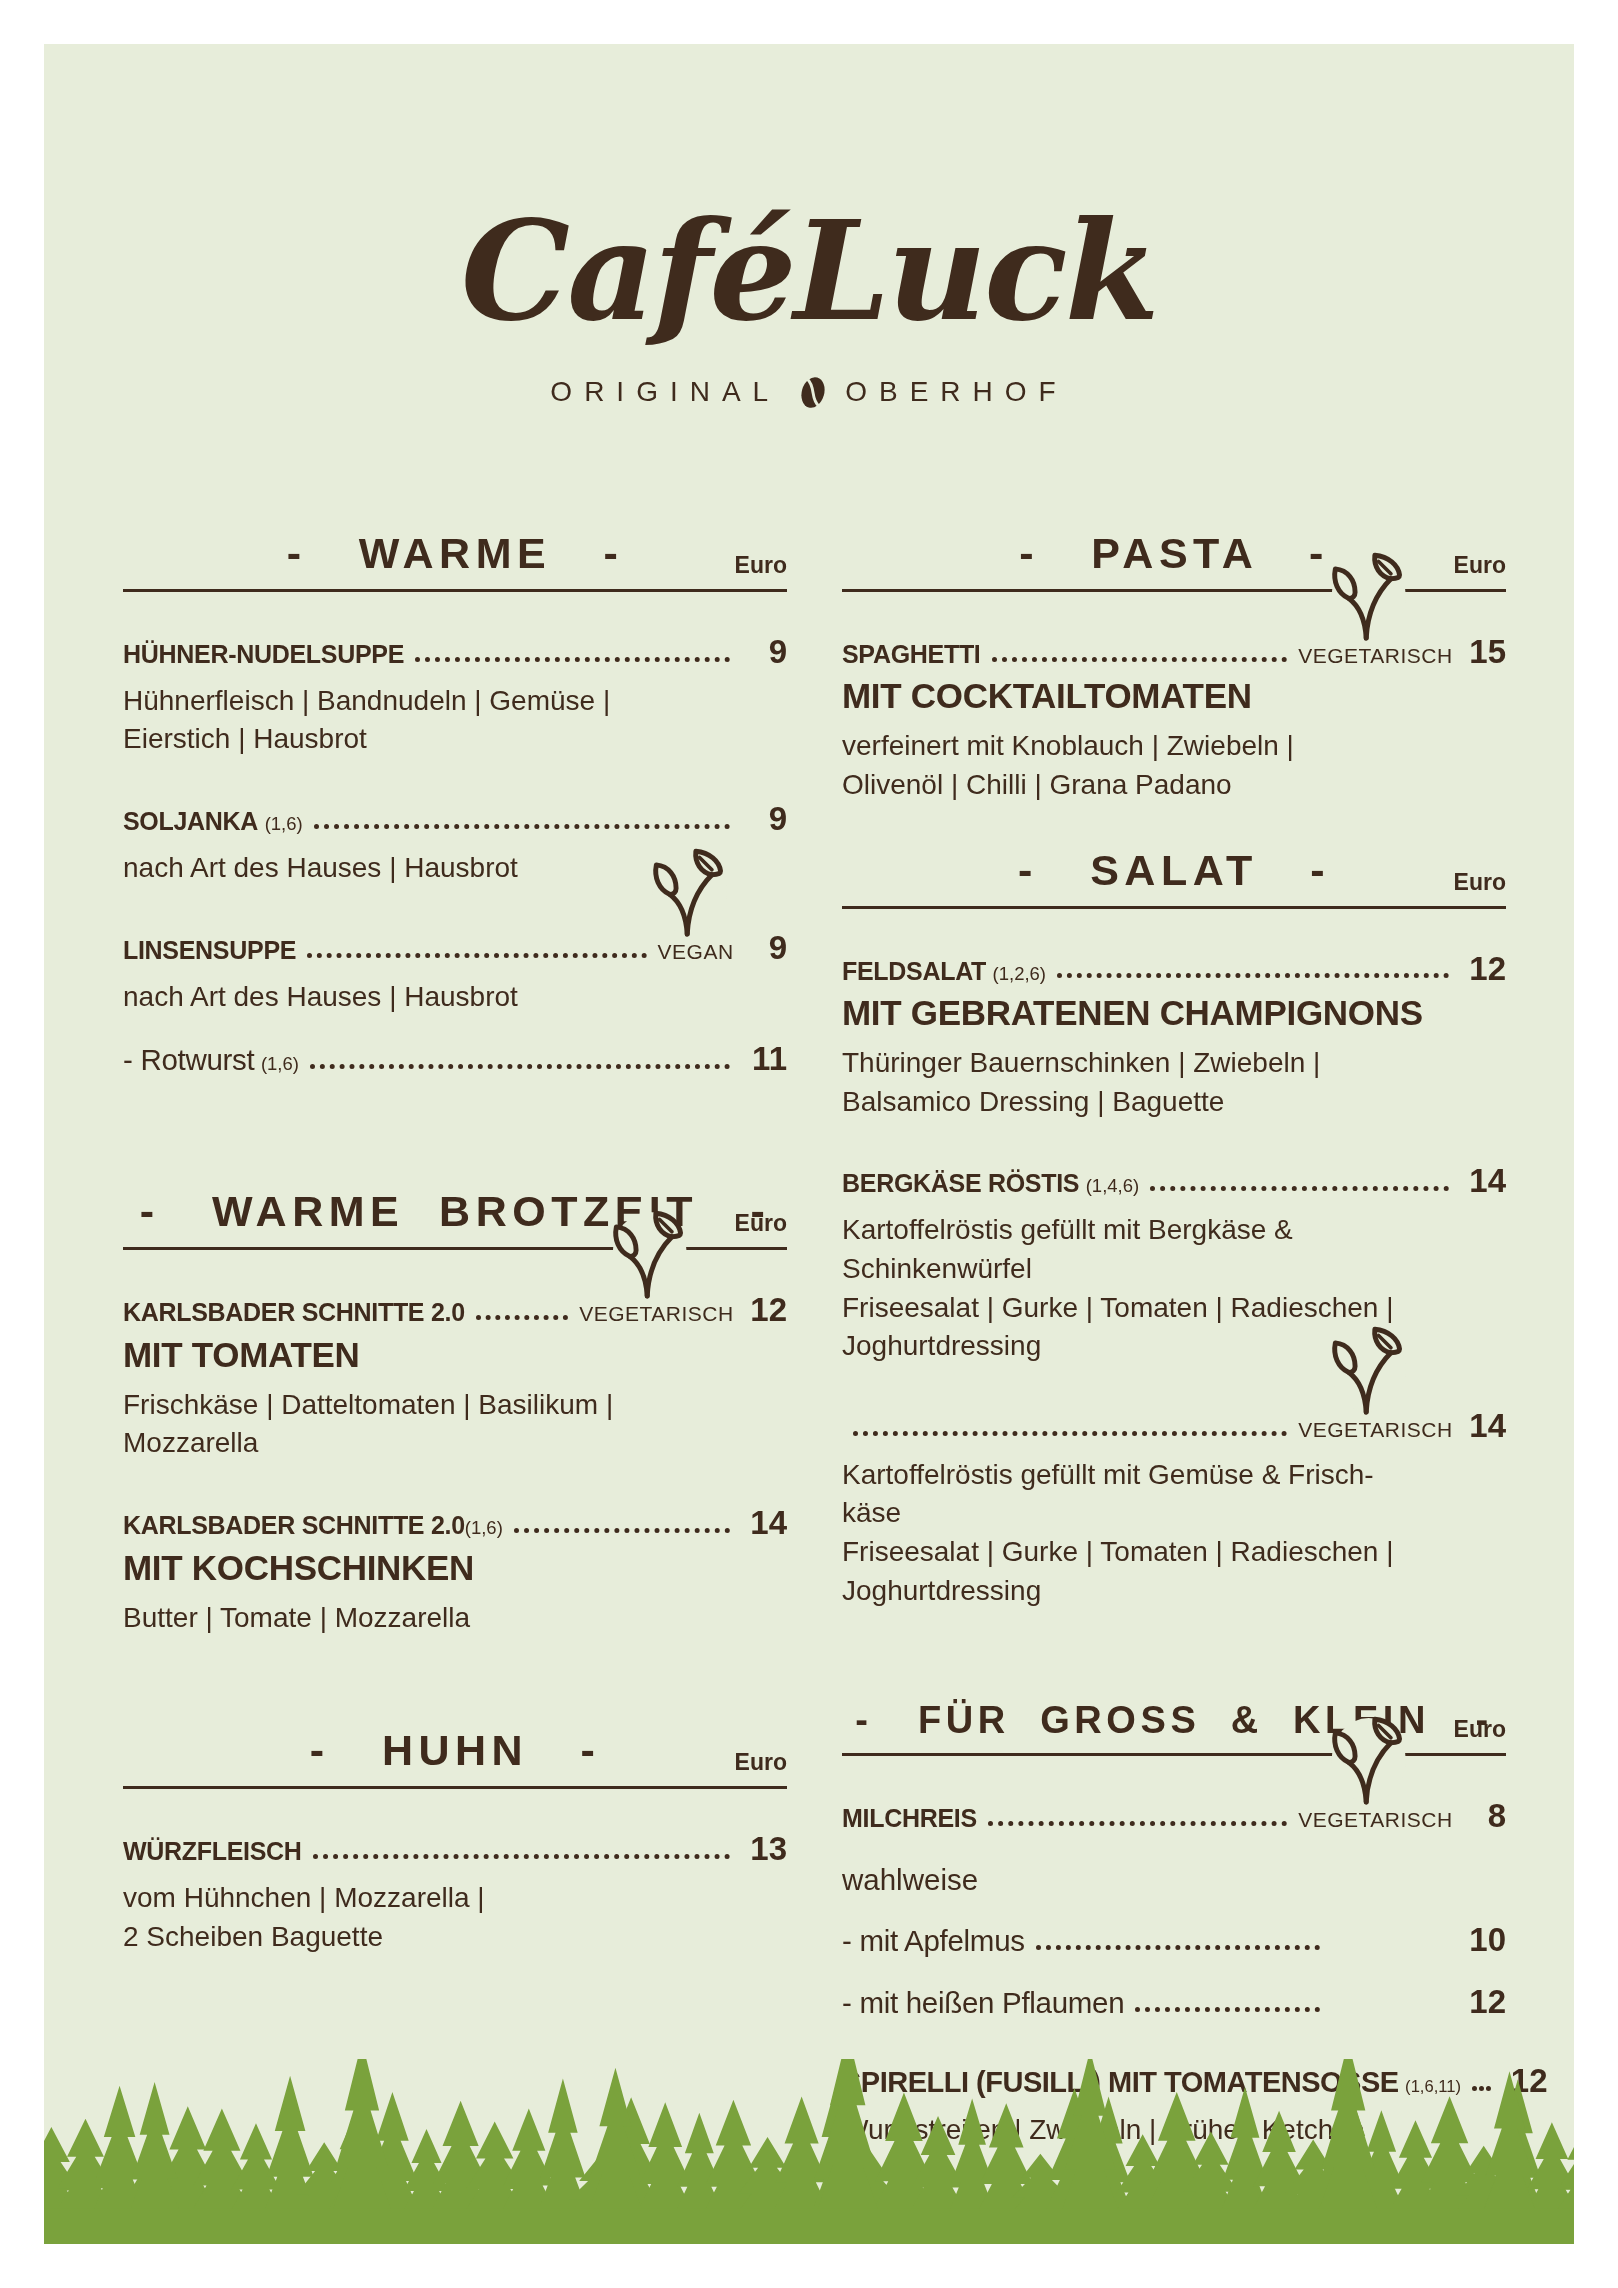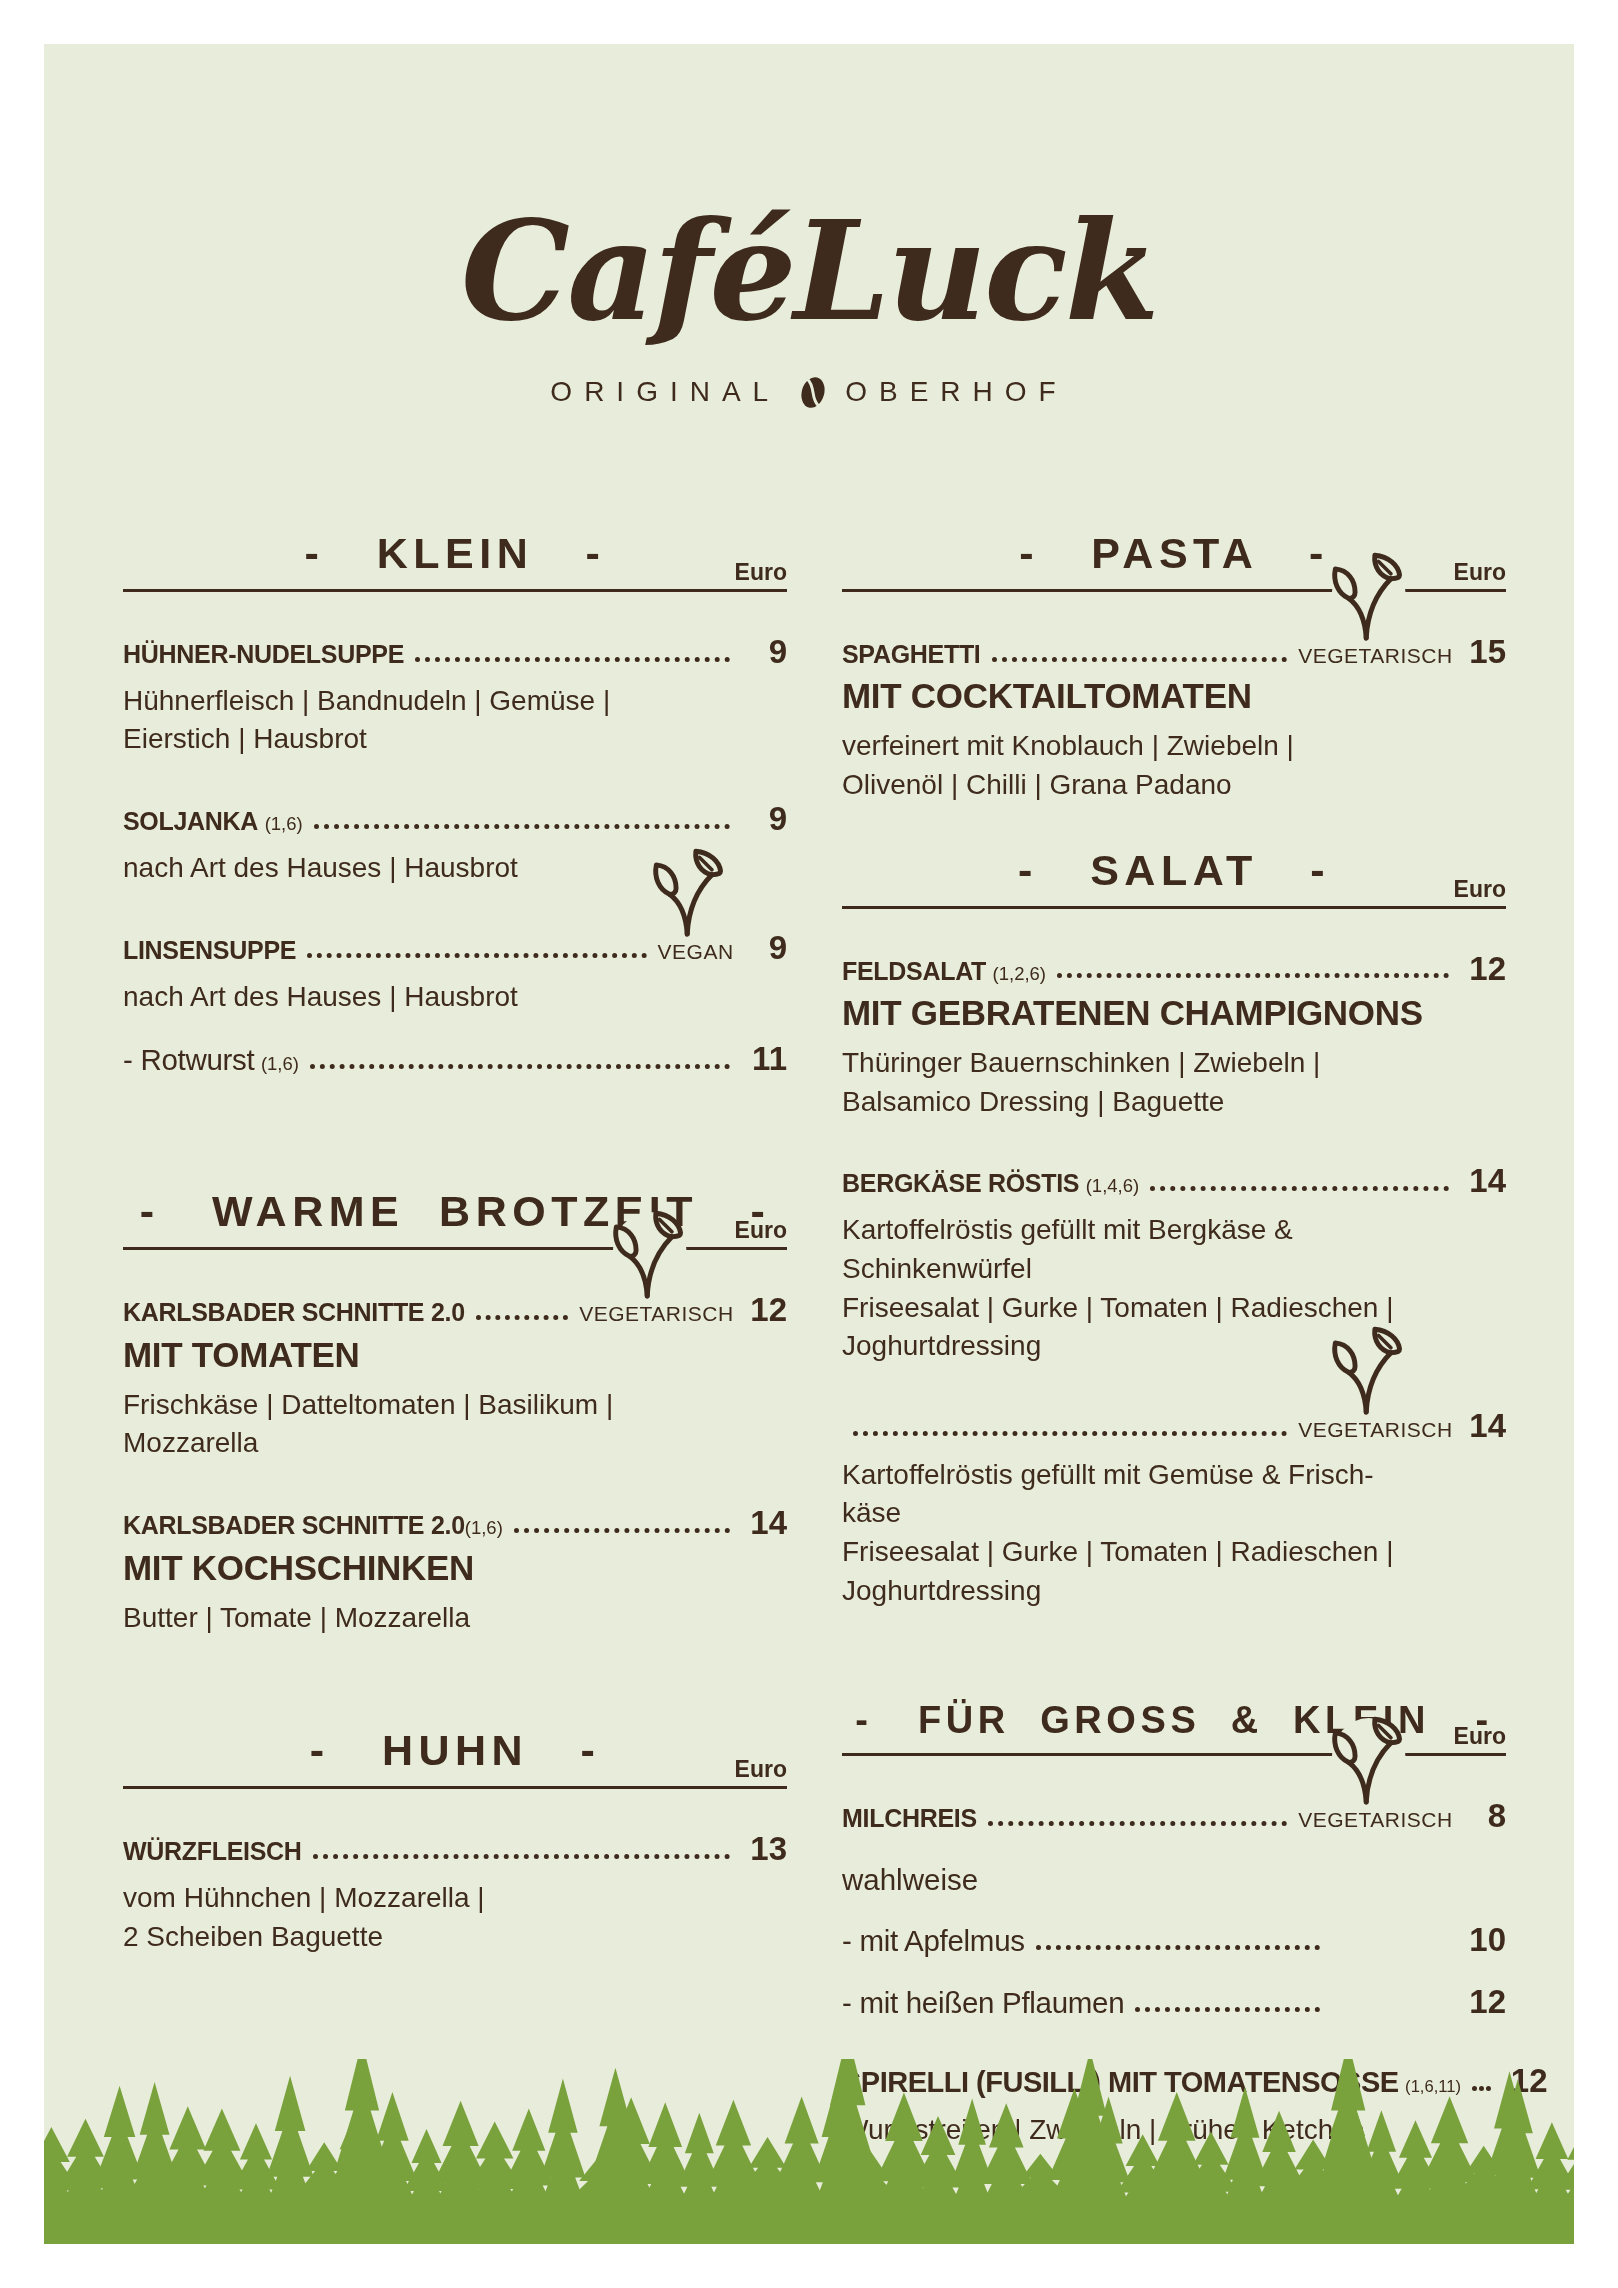--- a/index.html
+++ b/index.html
@@ -22,21 +22,21 @@
   .bean{width:28px;height:37px;}
 
   
   .columns{display:flex;gap:55px;padding:0 68px 0 79px;margin-top:118px;}
   .col{width:664px;flex:0 0 664px;}
 
   
   .sec-head{position:relative;border-bottom:3.7px solid var(--ink);padding-bottom:11px;margin-bottom:7.4px;}
   .sec-title{margin:0;text-align:center;font-size:43px;font-weight:700;letter-spacing:5.5px;white-space:pre;color:var(--ink);}
   .sec-title.small{font-size:38px;letter-spacing:4.6px;}
-  .euro{position:absolute;right:0;bottom:3px;font-size:23px;font-weight:700;}
+  .euro{position:absolute;right:0;bottom:10px;font-size:23px;font-weight:700;}
 
   
   .item{margin-top:41px;}
   .item.plain-item{margin-top:24px;}
   .row{display:flex;align-items:baseline;}
   .nm{font-weight:700;font-size:25px;letter-spacing:-0.3px;white-space:pre;}
   .row.tight .nm{font-size:29px;letter-spacing:-0.5px;}
   .row.tight .refs{font-size:16.6px;}
   .row.plain .nm{font-weight:400;font-size:29.5px;}
   .refs{font-size:18.5px;margin-left:6.5px;white-space:nowrap;}
@@ -91,21 +91,21 @@
         <span>OBERHOF</span>
       </div>
     </header>
 
     <div class="columns">
 
       <div class="col">
 
         <section>
           <div class="sec-head">
-            <h2 class="sec-title">-   KLEIN   -</h2>
+            <h2 class="sec-title">-   WARME   -</h2>
             <span class="euro">Euro</span>
           </div>
           <div class="item">
             <div class="row">
               <span class="nm">HÜHNER-NUDELSUPPE</span>
               <span class="dots"></span>
               <span class="price">9</span>
             </div>
             <div class="desc">Hühnerfleisch | Bandnudeln | Gemüse |
 Eierstich | Hausbrot</div>

